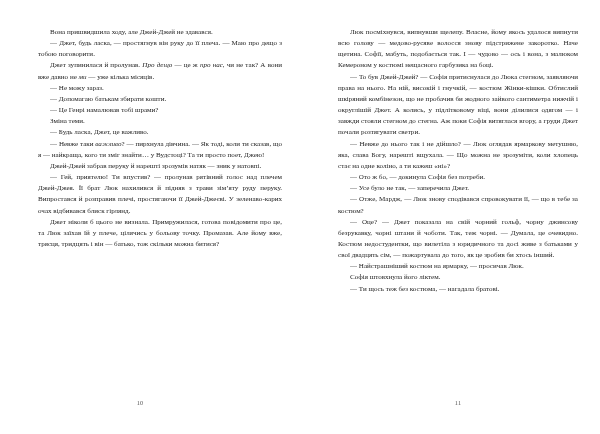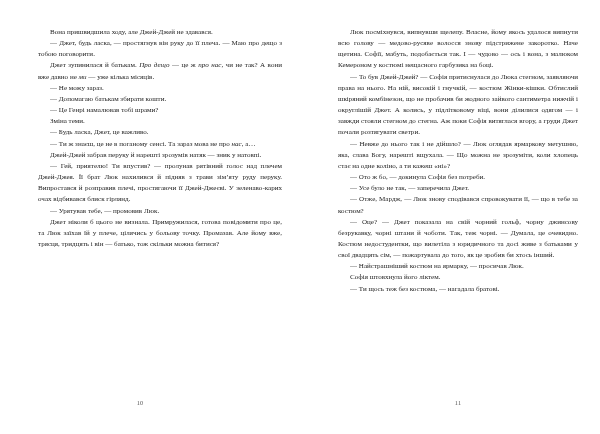--- a/index.html
+++ b/index.html
@@ -63,30 +63,29 @@
 </style>
 </head>
 <body>
 
 <div class="spread">
 
   <div class="page page-left">
     <div class="textblock">
         <p><span>Вона пришвидшила ходу, але Джей-Джей не здавався.</span></p>
         <p><span>— Джет, будь ласка, — простягнув він руку до її плеча. — Маю про дещо з тобою поговорити.</span></p>
-        <p><span>Джет зупинилася й батькам. </span><i>Про дещо</i><span> — це ж </span><i>про нас</i><span>, чи не так? А вони вже давно не </span><i>ми</i><span> — уже кілька місяців.</span></p>
+        <p><span>Джет зупинилася й пролунав. </span><i>Про дещо</i><span> — це ж </span><i>про нас</i><span>, чи не так? А вони вже давно не </span><i>ми</i><span> — уже кілька місяців.</span></p>
         <p><span>— Не можу зараз.</span></p>
         <p><span>— Допомагаю батькам збирати кошти.</span></p>
         <p><span>— Це Генрі намалював тобі шрами?</span></p>
         <p><span>Зміна теми.</span></p>
         <p><span>— Будь ласка, Джет, це важливо.</span></p>
-        <p><span>— Ти ж знаєш, це не в поганому сенсі. Та зараз мова не про </span><i>нас</i><span>, а…</span></p>
+        <p><span>— Невже таки </span><i>важливо</i><span>? — пирхнула дівчина. — Як тоді, коли ти сказав, що я — найкраща, кого ти зміг знайти… у Вудстоці? Та ти просто поет, Джею!</span></p>
         <p><span>Джей-Джей забрав перуку й нарешті зрозумів натяк — зник у натовпі.</span></p>
         <p><span>— Гей, приятелю! Ти впустив? — пролунав рятівний голос над плечем Джей-Джея. Її брат Люк нахилився й підняв з трави зім’яту руду перуку. Випростався й розправив плечі, простягаючи її Джей-Джеєві. У зеленаво-карих очах відбивався блиск гірлянд.</span></p>
-        <p><span>— Урятував тебе, — промовив Люк.</span></p>
         <p><span>Джет ніколи б цього не визнала. Примружилася, готова повідомити про це, та Люк заїхав їй у плече, цілячись у больову точку. Промазав. Але йому вже, трясця, тридцять і він — батько, тож скільки можна битися?</span></p>
       </div>
     <div class="folio">10</div>
   </div>
 
   <div class="page page-right">
     <div class="textblock">
         <p><span>Люк посміхнувся, випнувши щелепу. Власне, йому якось удалося випнути всю голову — медово-русяве волосся знову підстрижене закоротко. Наче щетина. Софії, мабуть, подобається так. І — чудово — ось і вона, з малюком Кемероном у костюмі нещасного гарбузика на боці.</span></p>
         <p><span>— То був Джей-Джей? — Софія притиснулася до Люка стегном, заявляючи права на нього. На ній, високій і гнучкій, — костюм Жінки-кішки. Обтислий шкіряний комбінезон, що не пробачив би жодного зайвого сантиметра нижчій і округлішій Джет. А колись, у підлітковому віці, вони ділилися одягом — і завжди стояли стегном до стегна. Аж поки Софія витяглася вгору, а груди Джет почали розтягувати светри.</span></p>
         <p><span>— Невже до нього так і не дійшло? — Люк оглядав ярмаркову метушню, яка, слава Богу, нарешті вщухала. — Що можна не зрозуміти, коли хлопець стає на одне коліно, а ти кажеш «ні»?</span></p>

